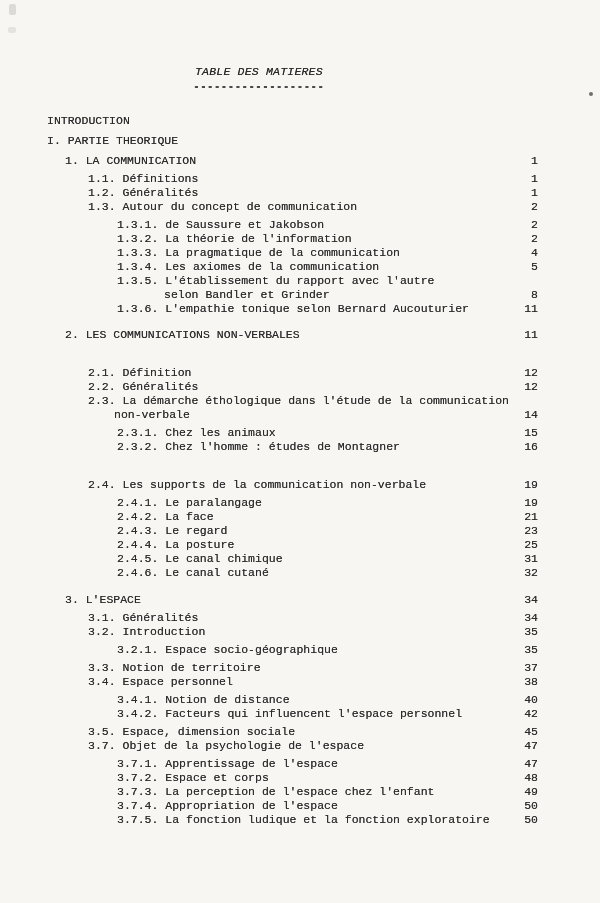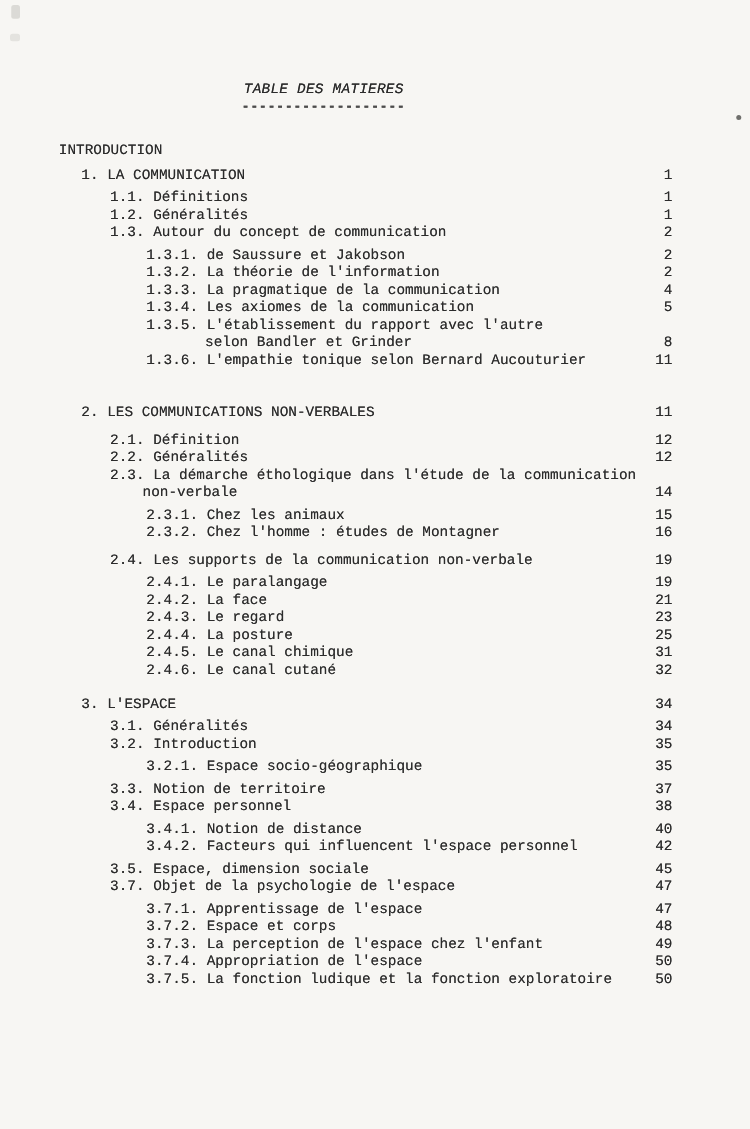--- a/index.html
+++ b/index.html
@@ -34,22 +34,22 @@
   .l0  .txt{left:47px}
   .l1  .txt{left:65px}
   .l2  .txt{left:88px}
   .l3  .txt{left:117px}
   .l2c .txt{left:114px}
   .l3c .txt{left:164px}
   .row .pg{position:absolute;top:0;right:62px;width:44px;text-align:right}
   .g0{margin-top:0}
   .g6{margin-top:6px}
   .g7{margin-top:4px}
-  .g8{margin-top:8px}
-  .g12{margin-top:28px}
+  .g8{margin-top:24px}
+  .g12{margin-top:12px}
   .g13{margin-top:13px}
   
   .speck{position:absolute;left:589px;top:92px;width:4px;height:4px;border-radius:50%;background:#6f6f6c}
   .smudge{position:absolute;border-radius:2px}
   .smudge-a{left:9px;top:4px;width:7px;height:11px;background:#dbdad6}
   .smudge-b{left:8px;top:27px;width:8px;height:6px;background:#e4e3df}
 </style>
 </head>
 <body>
 
@@ -59,20 +59,24 @@
   <div class="speck"></div>
 
   <div class="doc-title">TABLE DES MATIERES</div>
   <div class="doc-title-underline">-------------------</div>
 
   <div class="toc" id="toc">
       <div class="row l0 g0">
     <span class="txt">INTRODUCTION</span>
     <span class="pg"></span>
   </div>
+      <div class="row l0 g6">
+    <span class="txt">I. PARTIE THEORIQUE</span>
+    <span class="pg"></span>
+  </div>
       <div class="row l1 g6">
     <span class="txt">1. LA COMMUNICATION</span>
     <span class="pg">1</span>
   </div>
       <div class="row l2 g7">
     <span class="txt">1.1. Définitions</span>
     <span class="pg">1</span>
   </div>
       <div class="row l2 g0">
     <span class="txt">1.2. Généralités</span>

